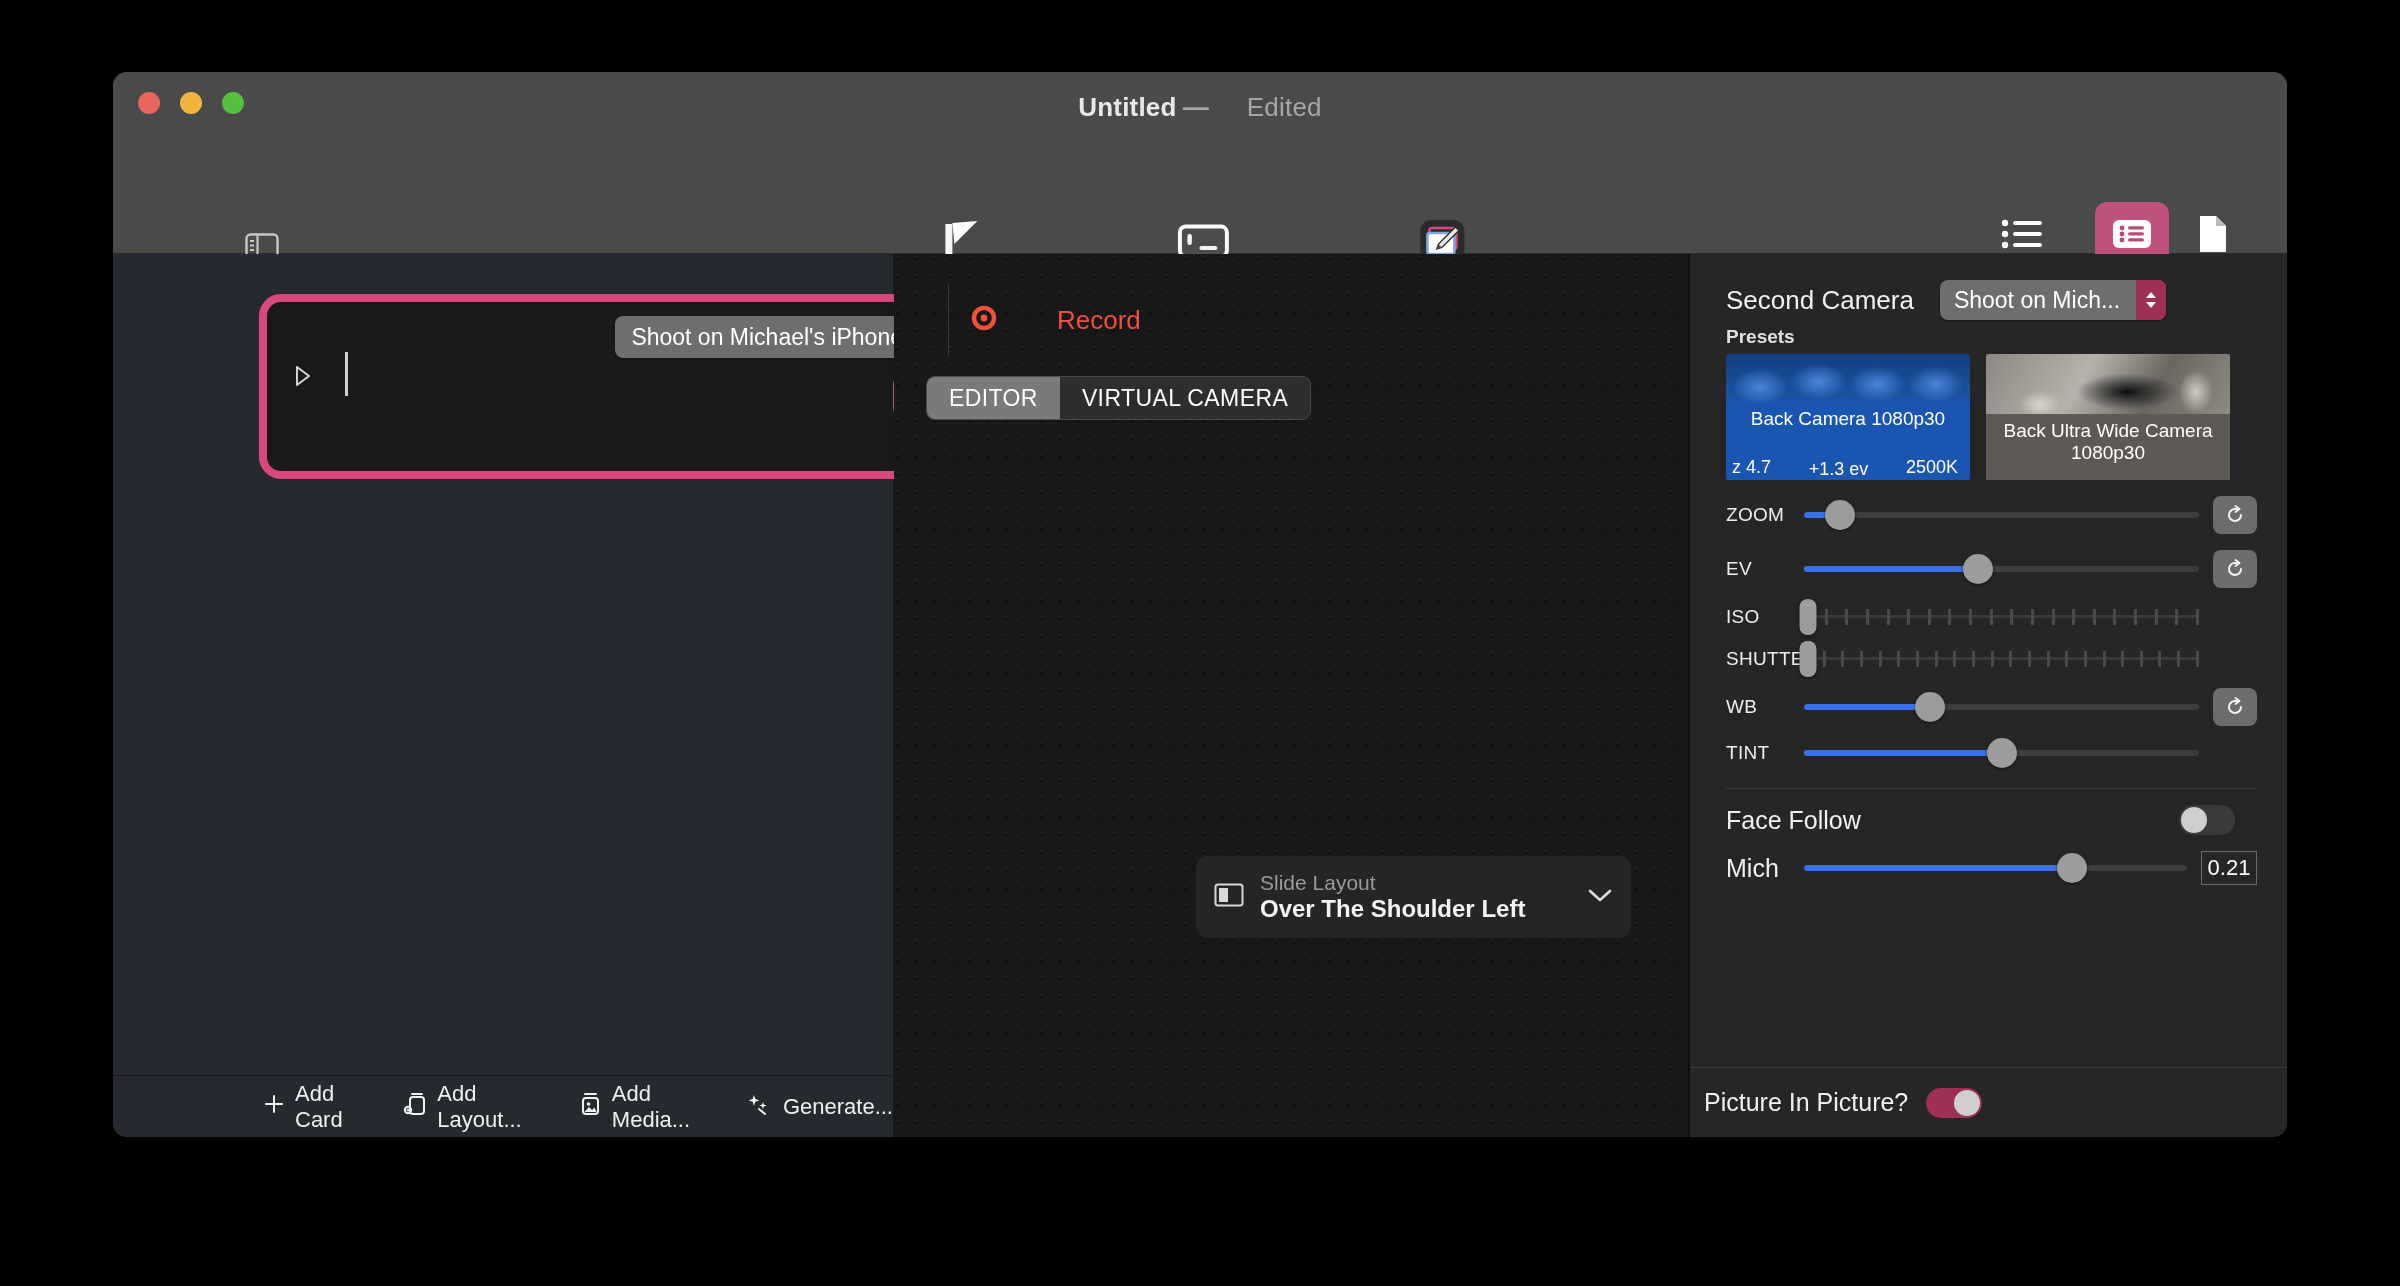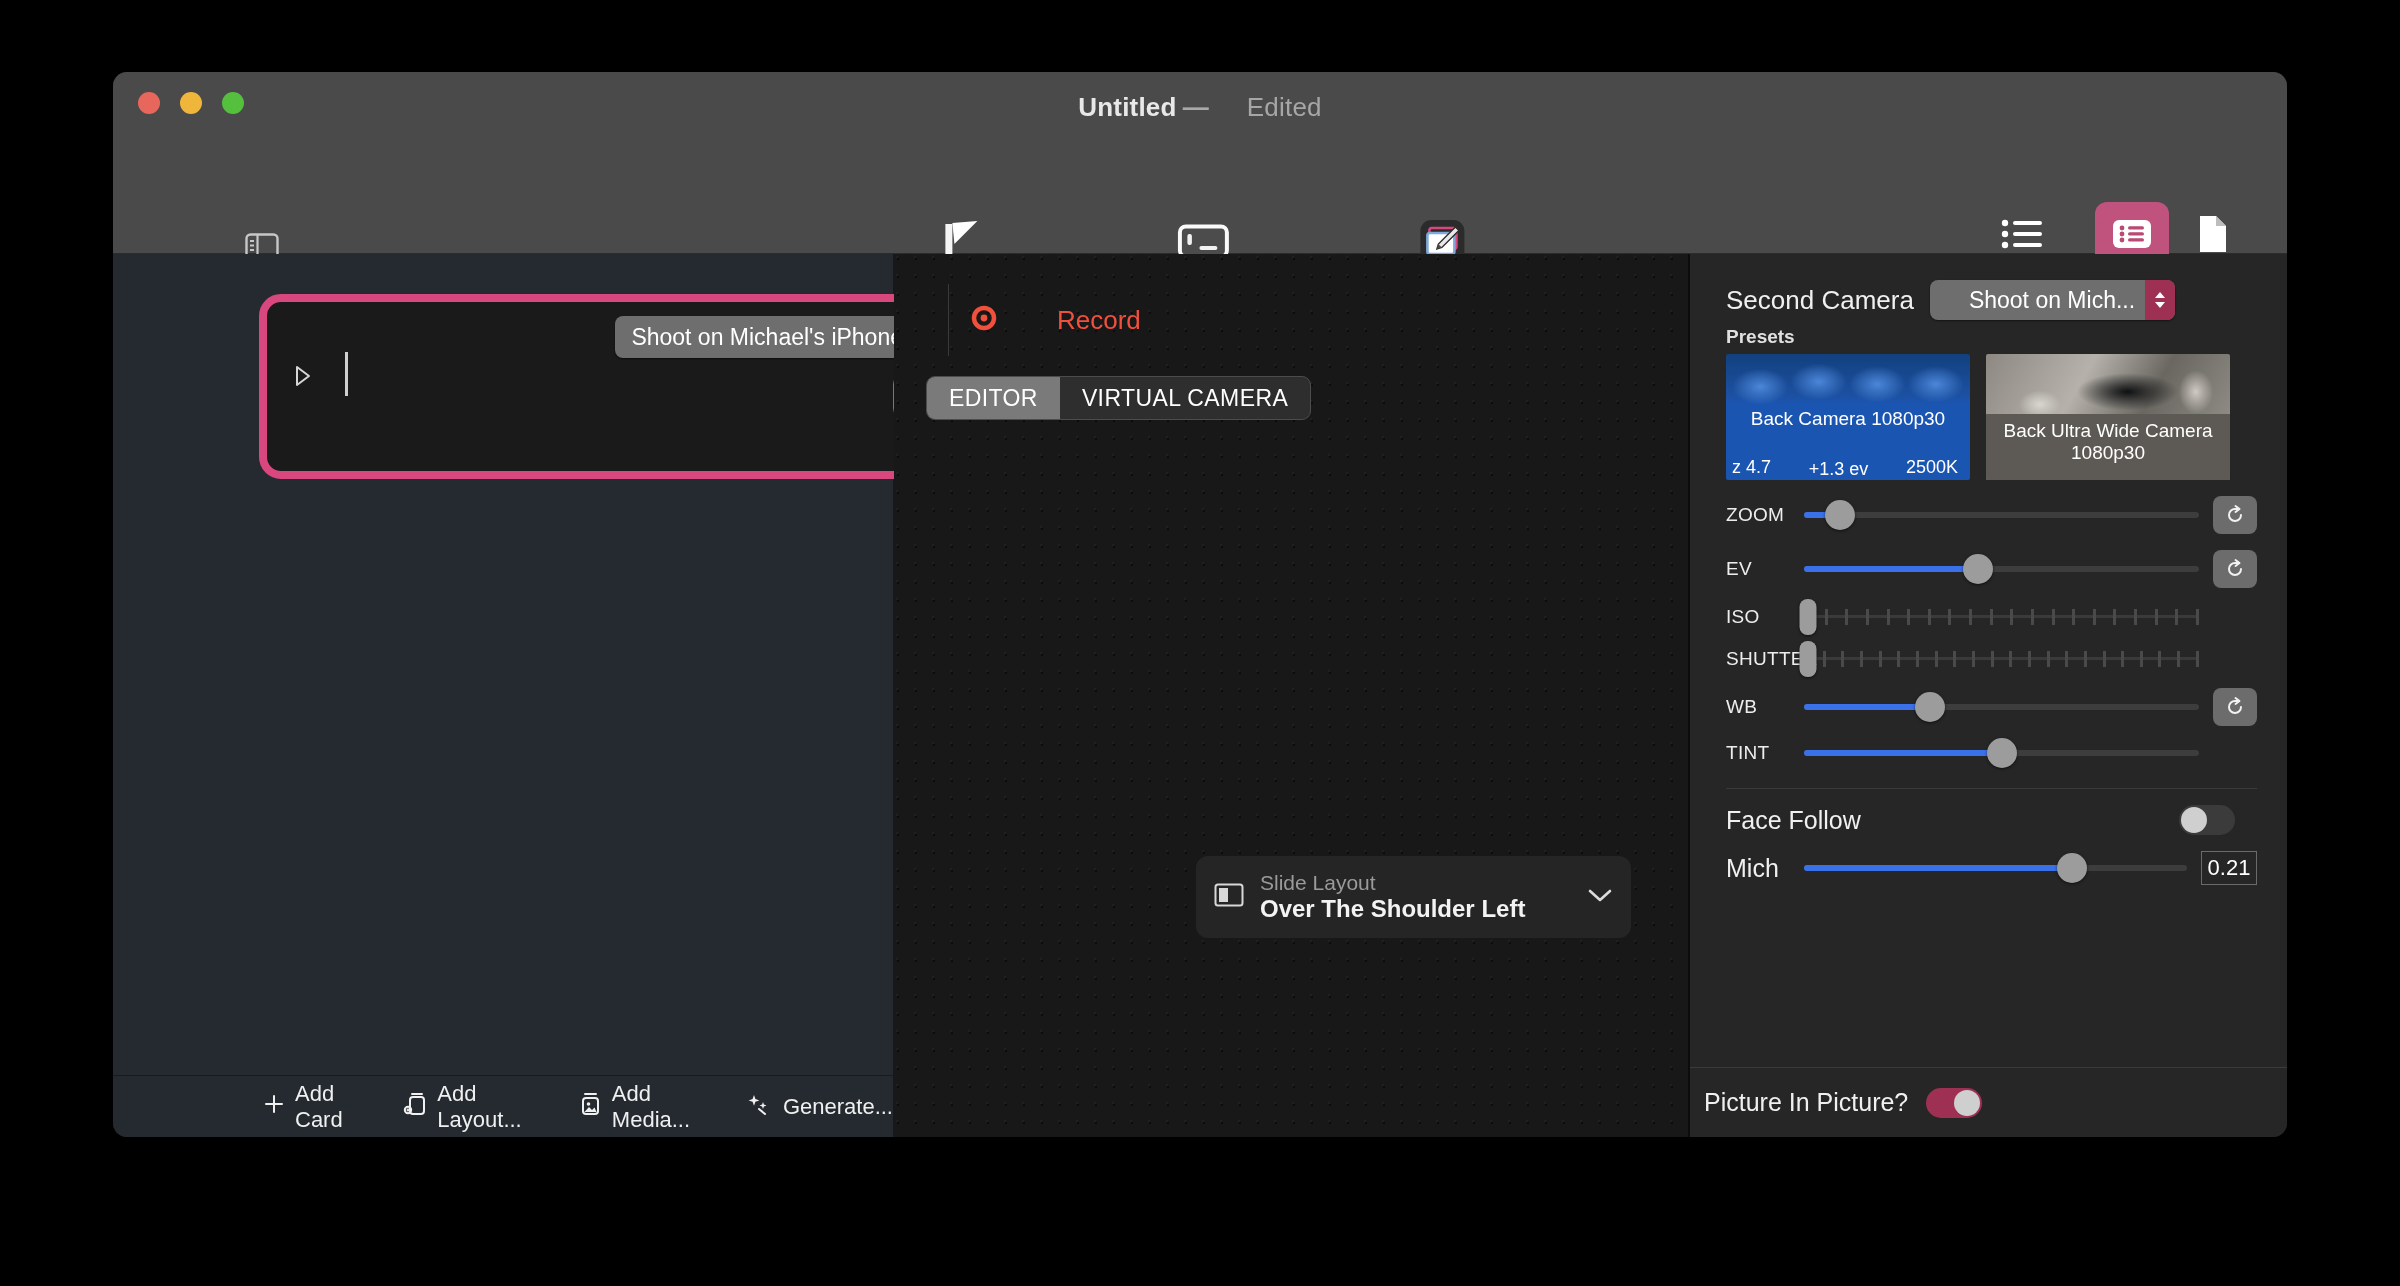--- a/index.html
+++ b/index.html
@@ -212,30 +212,30 @@
   #slide-layout .sl-value { font-size: 24px; color: #f3f3f3; font-weight: bold; margin-top: 2px; }
 
   
   #right-pane {
     flex: 1;
     background: #262626;
     position: relative;
     padding: 26px 30px 0 36px;
     border-left: 1px solid #0d0d0d;
   }
-  #cam-row { display: flex; align-items: center; gap: 16px; }
+  #cam-row { display: flex; align-items: center; gap: 26px; }
   #cam-row .cam-lbl { font-size: 26px; color: #f0f0f0; }
   #cam-select {
     height: 40px;
     background: #6e6e6e;
     border-radius: 8px;
     display: flex; align-items: center; padding-left: 14px;
     box-shadow: 0 1px 2px rgba(0,0,0,.5);
   }
-  #cam-select .sel-text { font-size: 23px; color: #fff; padding-right: 10px; white-space: nowrap; margin-left: 25px; }
+  #cam-select .sel-text { font-size: 23px; color: #fff; padding-right: 16px; white-space: nowrap; }
   #cam-select .stepper { height: 40px; }
 
   .presets-label { font-size: 19px; color: #e0e0e0; font-weight: bold; margin: 6px 0 6px; }
   #presets { display: flex; gap: 16px; }
   .preset {
     width: 244px; height: 126px;
     border-radius: 2px;
     position: relative; overflow: hidden;
   }
   .preset .thumb { position: absolute; inset: 0; }

